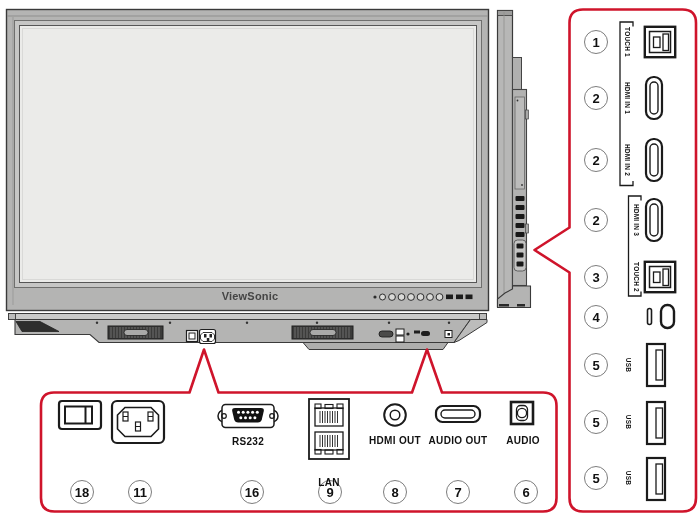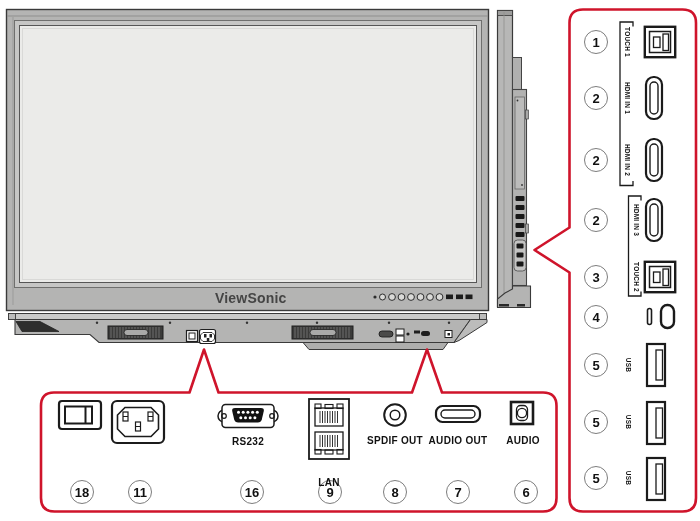--- a/index.html
+++ b/index.html
@@ -9,21 +9,21 @@
   .num-circle{position:absolute;width:24px;height:24px;border:1.4px solid #7d7d7d;border-radius:50%;
       background:#fff;display:flex;align-items:center;justify-content:center;
       font-weight:bold;font-size:13px;color:#111;box-sizing:border-box;}
   .vlabel{position:absolute;width:56px;height:10px;line-height:10px;text-align:center;
       font-weight:bold;font-size:6.5px;color:#111;white-space:nowrap;letter-spacing:.2px;
       transform:rotate(90deg);}
   .hlabel{position:absolute;width:70px;text-align:center;font-weight:bold;font-size:10px;
       color:#111;letter-spacing:.3px;white-space:nowrap;}
   .icon{position:absolute;}
   .brand{position:absolute;left:215px;top:290px;width:70px;text-align:center;
-      font-weight:bold;font-size:14px;color:#454545;letter-spacing:.2px;}
+      font-weight:bold;font-size:11px;color:#454545;letter-spacing:.2px;}
 </style>
 </head>
 <body>
 
 <div id="canvas">
 
   <svg id="art" width="700" height="521" viewBox="0 0 700 521">
 
     <g>
       <rect x="6.5" y="9.5" width="482" height="301" fill="#b4b4b3" stroke="#3a3a3a" stroke-width="1.4"></rect>
@@ -207,21 +207,21 @@
   <div class="num-circle" style="left:70px;top:480px">18</div>
   <div class="num-circle" style="left:128px;top:480px">11</div>
   <div class="num-circle" style="left:240px;top:480px">16</div>
   <div class="num-circle" style="left:318px;top:480px">9</div>
   <div class="num-circle" style="left:383px;top:480px">8</div>
   <div class="num-circle" style="left:446px;top:480px">7</div>
   <div class="num-circle" style="left:514px;top:480px">6</div>
 
   <div class="hlabel" style="left:213px;top:436px">RS232</div>
   <div class="hlabel" style="left:294px;top:477px">LAN</div>
-  <div class="hlabel" style="left:360px;top:435px">SPDIF OUT</div>
+  <div class="hlabel" style="left:360px;top:435px">HDMI OUT</div>
   <div class="hlabel" style="left:423px;top:435px">AUDIO OUT</div>
   <div class="hlabel" style="left:488px;top:435px">AUDIO</div>
 
   <svg class="icon" style="left:57px;top:399px" width="46" height="32" viewBox="0 0 46 32">
     <rect x="2" y="2" width="42" height="28" rx="3" fill="#fff" stroke="#1b1b1b" stroke-width="2.2"></rect>
     <rect x="8" y="7.5" width="27" height="17" fill="none" stroke="#1b1b1b" stroke-width="2"></rect>
     <line x1="28.5" y1="7.5" x2="28.5" y2="24.5" stroke="#1b1b1b" stroke-width="2"></line>
   </svg>
 
   <svg class="icon" style="left:110px;top:399px" width="56" height="46" viewBox="0 0 56 46">

